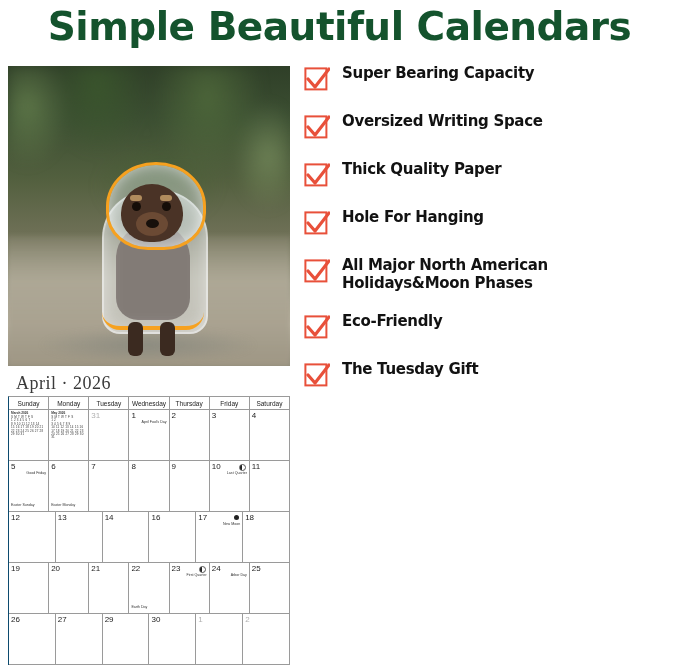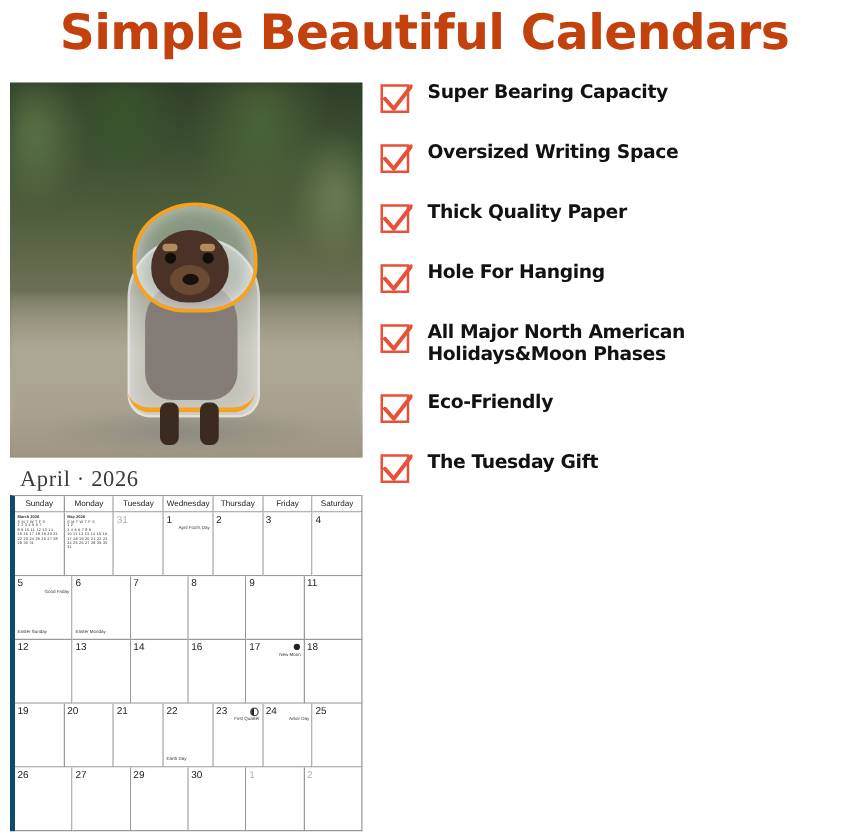--- a/index.html
+++ b/index.html
@@ -17,21 +17,21 @@
 
   
   .headline {
     position: absolute;
     top: 4px;
     left: 0;
     width: 679px;
     text-align: center;
     font-size: 39px;
     font-weight: bold;
-    color: #c2410c;
+    color: #14532d;
     letter-spacing: -0.5px;
     font-family: "DejaVu Sans", sans-serif;
     white-space: nowrap;
   }
 
   
   .product {
     position: absolute;
     left: 8px;
     top: 66px;
@@ -165,21 +165,21 @@
     font-family: "Liberation Serif", serif;
     font-size: 18px;
     color: #3a3a3a;
     letter-spacing: .5px;
   }
 
   
   .cal-grid {
     width: 282px;
     border-top: 1px solid #9a9a9a;
-    border-left: 4px solid #0c4a6e;
+    border-left: 1px solid #0c4a6e;
     box-sizing: border-box;
   }
   .dow-row { display: flex; }
   .dow {
     flex: 1 1 0;
     height: 13px;
     font-size: 6.5px;
     color: #222;
     text-align: center;
     line-height: 13px;
@@ -377,20 +377,25 @@
           <div class="cell">
             <div class="num">7</div>
           </div>
           <div class="cell">
             <div class="num">8</div>
           </div>
           <div class="cell">
             <div class="num">9</div>
           </div>
           <div class="cell">
+            <div class="num">10</div>
+            <div class="ev">Last Quarter</div>
+            <div class="moon half"></div>
+          </div>
+          <div class="cell">
             <div class="num">11</div>
           </div>
         </div>
         <div class="wk-row">
           <div class="cell">
             <div class="num">12</div>
           </div>
           <div class="cell">
             <div class="num">13</div>
           </div>

